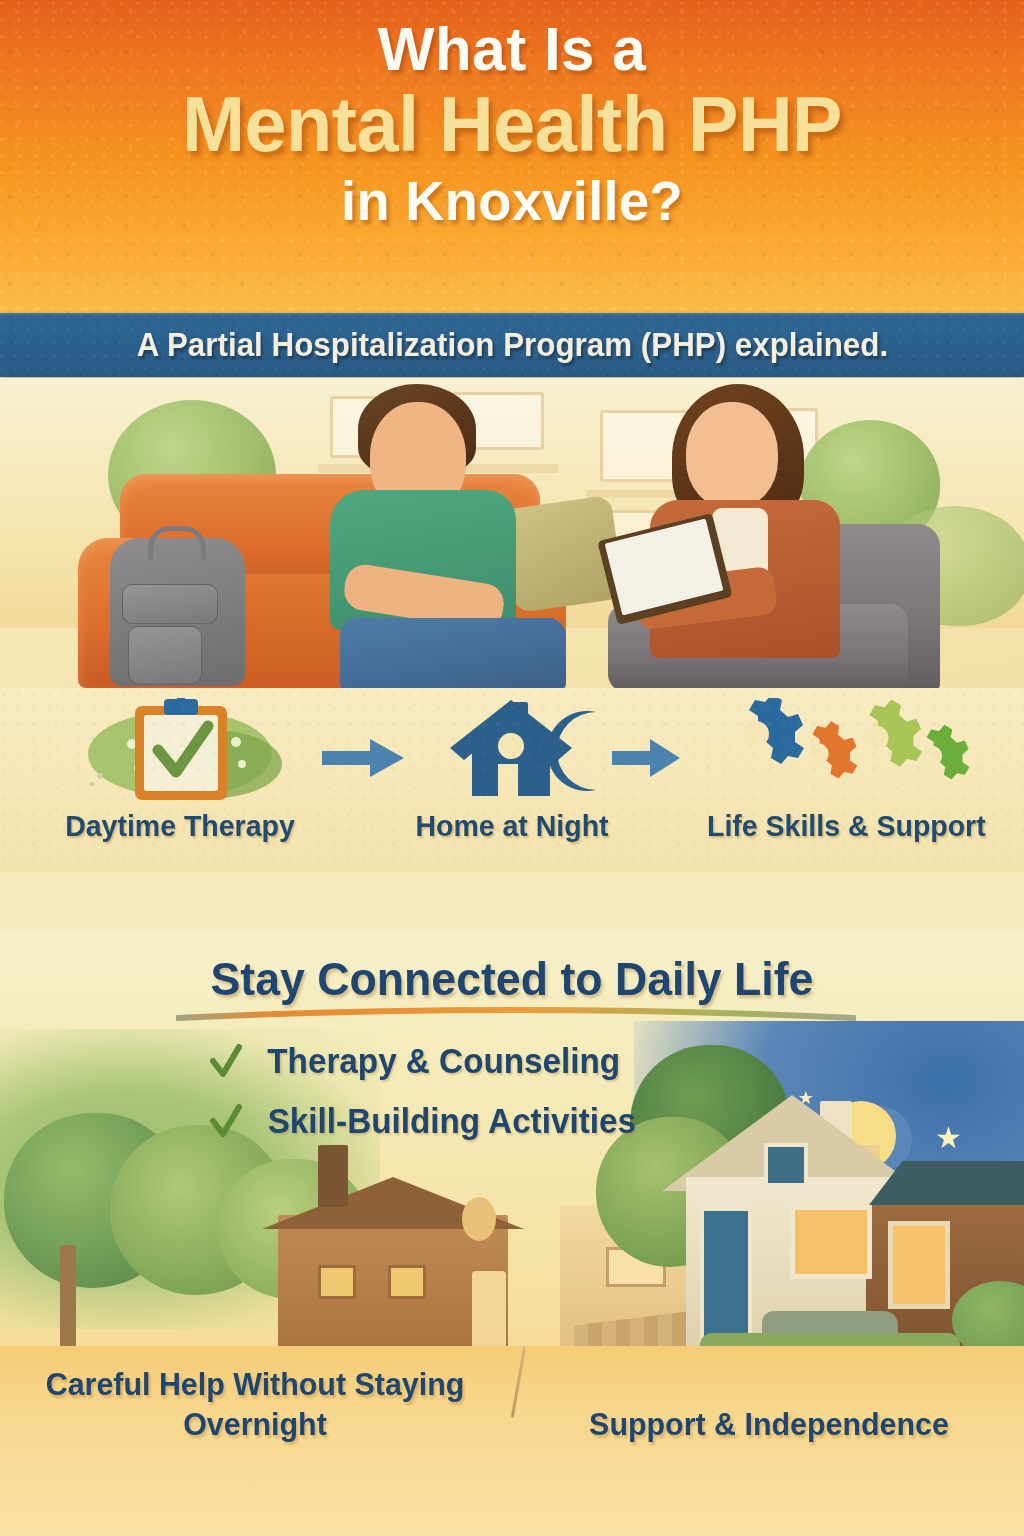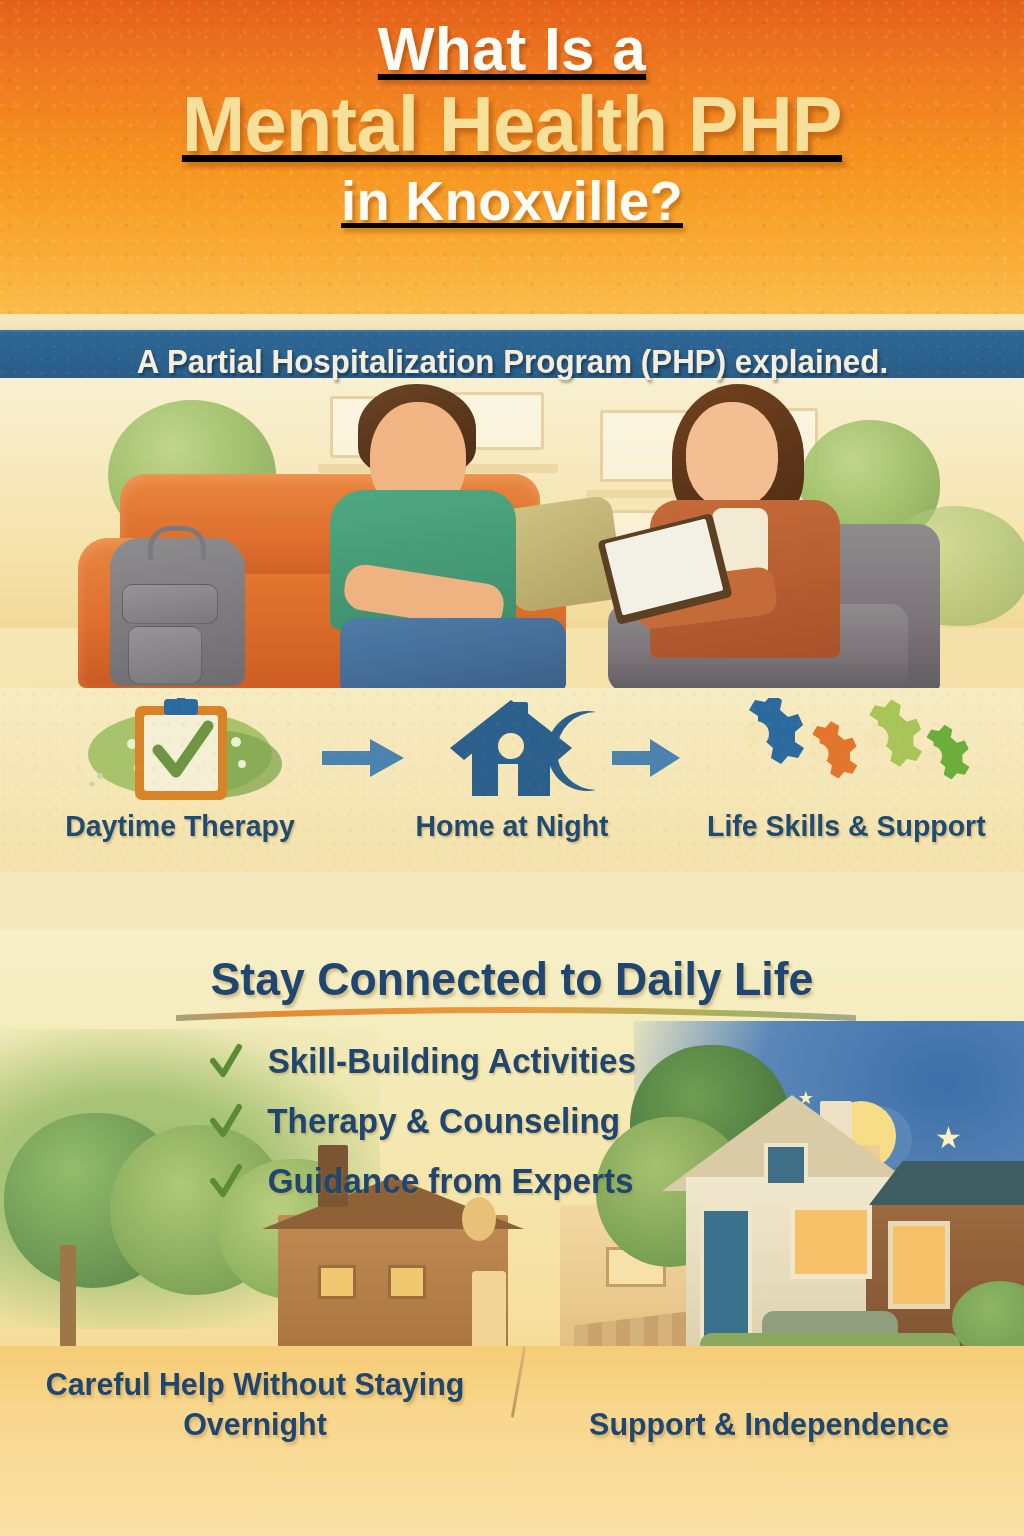--- a/index.html
+++ b/index.html
@@ -21,21 +21,21 @@
   .header::after {
     content:""; position:absolute; inset:0;
     background-image:
       radial-gradient(circle at 12% 18%, rgba(255,255,255,.10) 0 2px, transparent 2px),
       radial-gradient(circle at 67% 44%, rgba(255,255,255,.08) 0 2px, transparent 2px),
       radial-gradient(circle at 35% 78%, rgba(0,0,0,.05) 0 2px, transparent 2px),
       radial-gradient(circle at 88% 62%, rgba(255,255,255,.07) 0 2px, transparent 2px);
     background-size:17px 17px, 23px 23px, 29px 29px, 19px 19px;
     opacity:.85; pointer-events:none;
   }
-  .title-wrap { position:relative; z-index:3; text-align:center; padding-top:18px;text-decoration:underline; }
+  .title-wrap { position:relative; z-index:3; text-align:center; padding-top:18px; }
   .t-line1 {
     font-size:62px; font-weight:bold; color:#FCFBF4; letter-spacing:.5px;
     line-height:1.0; text-shadow:3px 4px 4px rgba(120,45,0,.35);
     transform:scaleX(.97);
   }
   .t-line2 {
     font-size:78px; font-weight:bold; color:#F7E09A; letter-spacing:-.5px;
     line-height:1.08; margin-top:2px;
     text-shadow:4px 5px 5px rgba(130,50,0,.38);
     transform:scaleX(.97);
@@ -60,21 +60,21 @@
     background-image:
       radial-gradient(circle at 20% 30%, rgba(255,255,255,.06) 0 1.5px, transparent 1.5px),
       radial-gradient(circle at 72% 70%, rgba(0,0,0,.07) 0 1.5px, transparent 1.5px);
     background-size:13px 13px, 17px 17px; pointer-events:none;
   }
   .band-text {
     position:relative; z-index:2; color:#F6EEDD; font-weight:bold;
     text-shadow:2px 3px 3px rgba(0,0,0,.35); transform:scaleX(.95);
     white-space:nowrap;
   }
-  #band-sub { top:330px; height:64px; }
+  #band-sub { top:313px; height:64px; }
   #band-sub .band-text { font-size:33px; }
   #band-mid { top:872px; height:57px; }
   #band-mid .band-text { font-size:27px; letter-spacing:-.1px; }
 
   
   .scene1 {
     position:absolute; left:0; top:378px; width:1024px; height:310px;
     background:linear-gradient(170deg,#F6EECB 0%,#F7E9B8 40%,#F3DFA6 100%);
     overflow:hidden;
   }
@@ -450,37 +450,29 @@
       </svg>
     </div>
 
     <div class="checklist">
       <div class="check-item">
         <span class="check-mark">
           <svg viewBox="0 0 32 36" width="32" height="36">
             <path d="M3 18 L13 31 L29 4" stroke="#5B8B33" stroke-width="6" fill="none" stroke-linecap="round" stroke-linejoin="round"></path>
           </svg>
         </span>
-        <span class="check-label">Skill-Building Activities</span>
-      </div>
-      <div class="check-item">
-        <span class="check-mark">
-          <svg viewBox="0 0 32 36" width="32" height="36">
-            <path d="M3 18 L13 31 L29 4" stroke="#5B8B33" stroke-width="6" fill="none" stroke-linecap="round" stroke-linejoin="round"></path>
-          </svg>
-        </span>
         <span class="check-label">Therapy &amp; Counseling</span>
       </div>
       <div class="check-item">
         <span class="check-mark">
           <svg viewBox="0 0 32 36" width="32" height="36">
             <path d="M3 18 L13 31 L29 4" stroke="#5B8B33" stroke-width="6" fill="none" stroke-linecap="round" stroke-linejoin="round"></path>
           </svg>
         </span>
-        <span class="check-label">Guidance from Experts</span>
+        <span class="check-label">Skill-Building Activities</span>
       </div>
     </div>
 
     <div class="footcap" id="cap-left">Careful Help Without Staying Overnight</div>
     <div class="slash"></div>
     <div class="footcap" id="cap-right">Support &amp; Independence</div>
   </div>
 
 </div>
 

